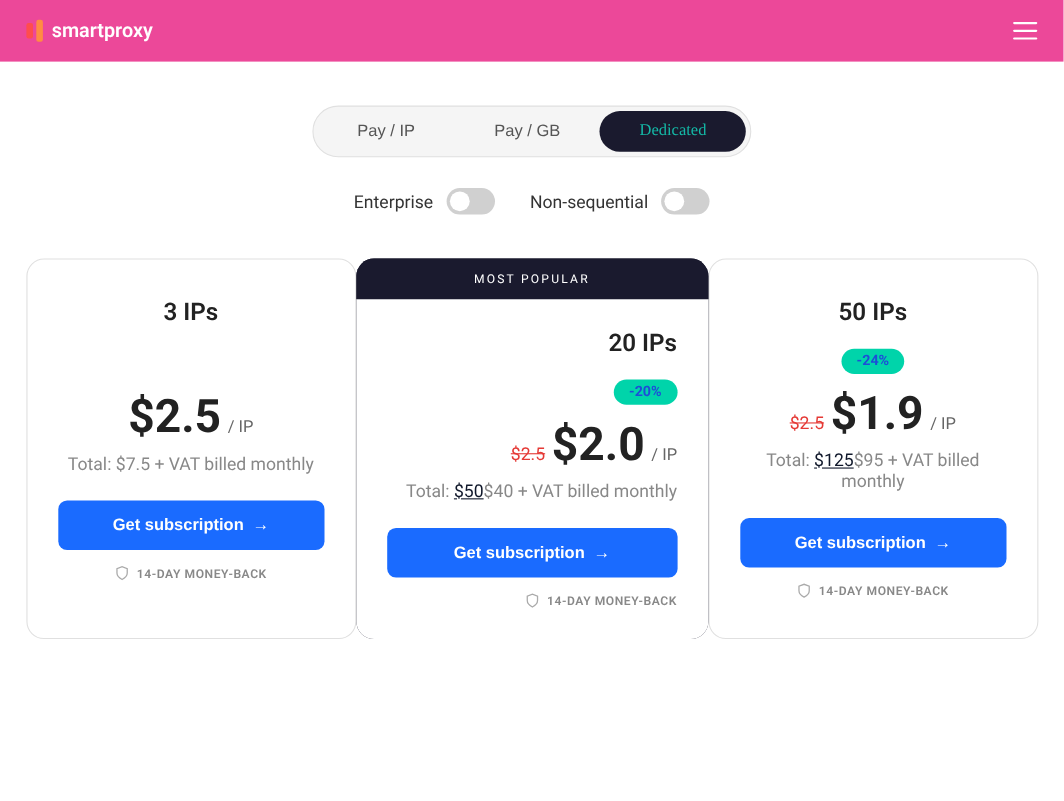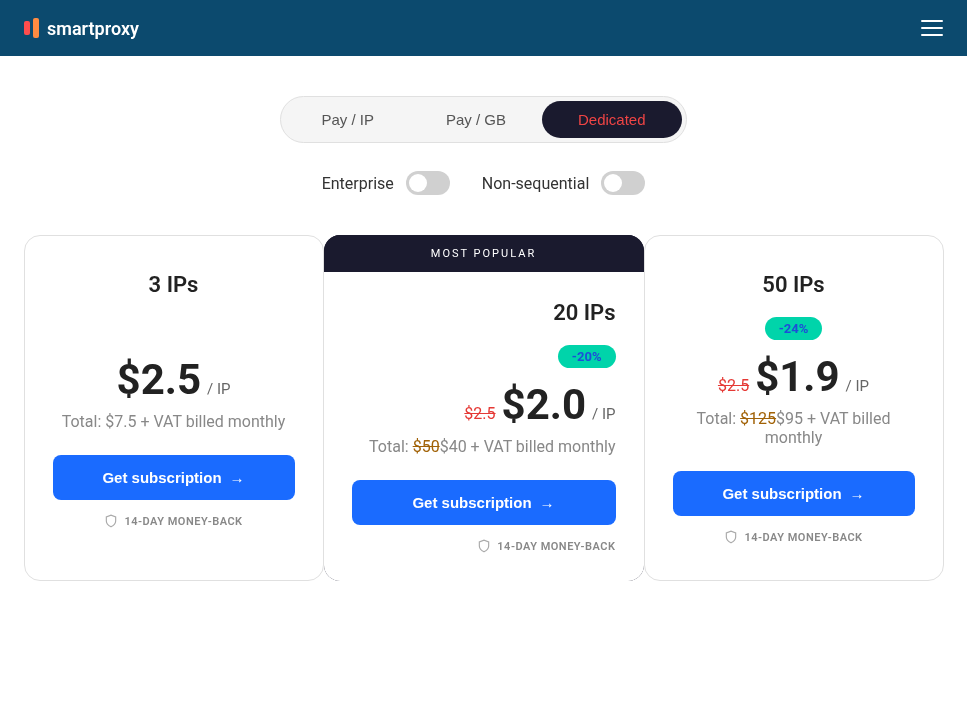--- a/index.html
+++ b/index.html
@@ -4,21 +4,21 @@
   <style>
     * { box-sizing: border-box; margin: 0; padding: 0; }
     body {
       font-family: -apple-system, BlinkMacSystemFont, 'Segoe UI', Roboto, sans-serif;
       background: #fff;
       min-height: 728px;
     }
 
     
     .header {
-      background: #0c4a6e;
+      background: #ec4899;
       height: 56px;
       display: flex;
       align-items: center;
       justify-content: space-between;
       padding: 0 24px;
     }
     .logo {
       display: flex;
       align-items: center;
       gap: 8px;
@@ -83,21 +83,22 @@
       padding: 10px 36px;
       border-radius: 50px;
       border: none;
       cursor: pointer;
       font-size: 15px;
       font-weight: 500;
       transition: all 0.2s;
     }
     .toggle-btn.active {
       background: #1a1a2e;
-      color: #ef4444;
+      color: #14b8a6;
+      font-family: Liberation Serif, serif;
     }
     .toggle-btn.inactive {
       background: transparent;
       color: #555;
     }
 
     
     .switches-row {
       display: flex;
       justify-content: center;
@@ -228,21 +229,22 @@
       margin-bottom: 12px;
     }
 
     .total-text {
       font-size: 16px;
       color: #888;
       margin-bottom: 24px;
       text-align: center;
     }
     .total-text s {
-      color: #a16207;
+      color: #0f172a;
+      text-decoration: underline;
     }
 
     .get-sub-btn {
       width: 100%;
       padding: 14px;
       border-radius: 8px;
       border: none;
       background: #1a6bff;
       color: #fff;
       font-size: 15px;

